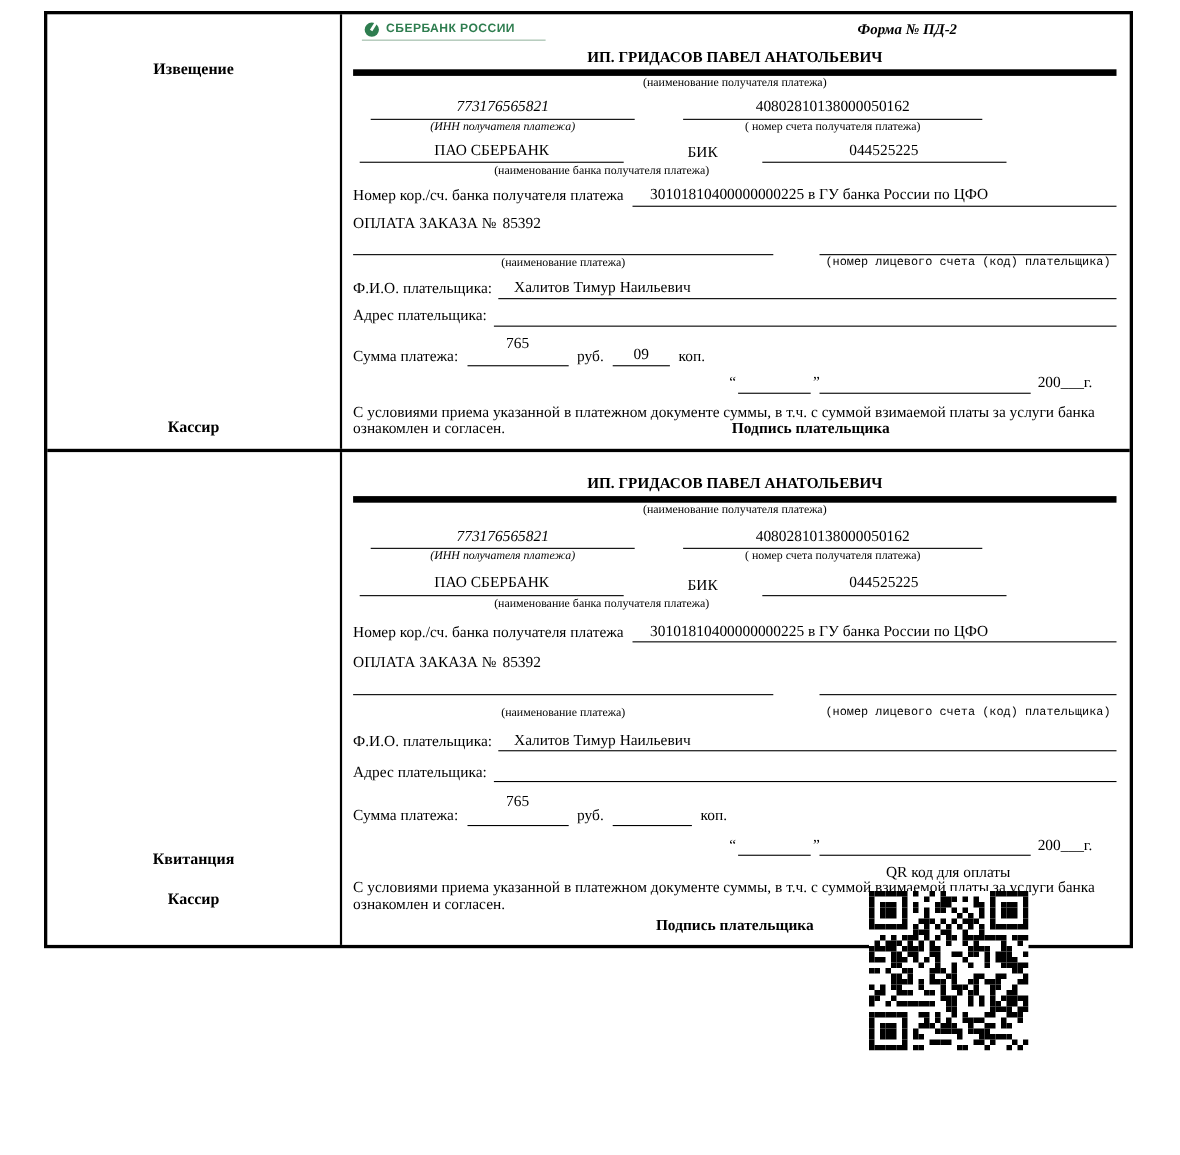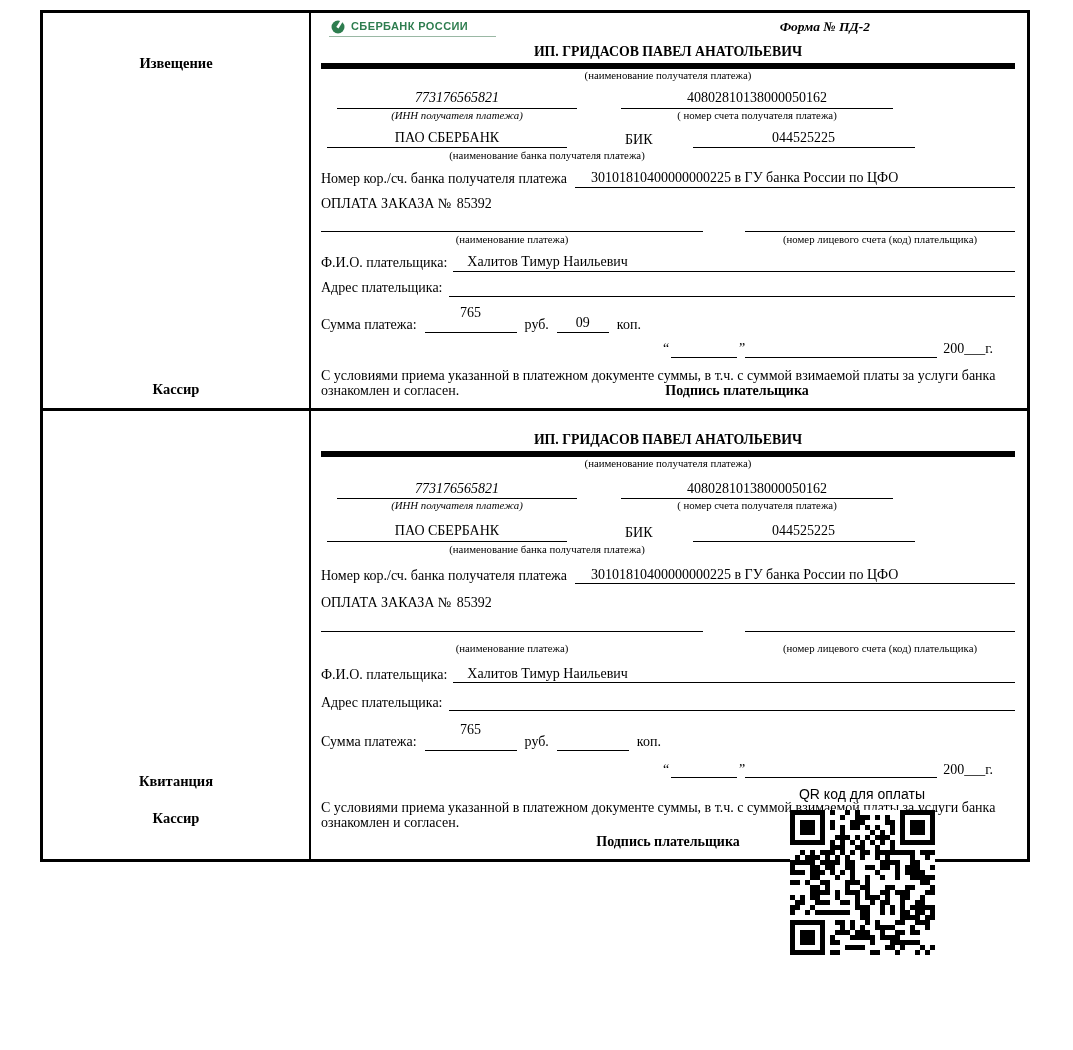--- a/index.html
+++ b/index.html
@@ -55,21 +55,21 @@
   .bank-cap { width:452px; margin-top:1px; }
 
   .lbl { white-space:nowrap; }
   .corr-val { flex:1; margin-left:8px; padding-left:16px; min-height:18px; }
 
   .purpose-field { width:382px; padding-bottom:19px; min-height:18px; }
   .purpose-num { margin-left:2px; }
   .personal-field { flex:1; margin-left:42px; min-height:18px; }
   .caps2 { margin-top:1px; align-items:flex-start; }
   .cap-purpose { width:382px; }
-  .cap-personal { flex:1; margin-left:42px; }
+  .cap-personal { flex:1; margin-left:42px;font-family:Liberation Mono, monospace; }
 
   .fio-val { flex:1; margin-left:6px; padding-left:14px; min-height:18px; }
   .addr-val { flex:1; margin-left:6px; min-height:18px; }
 
   .sum-rub { width:92px; margin:0 8px; padding-bottom:11px; }
   .sum-kop { width:52px; margin:0 8px; padding-bottom:1px; min-height:18px; }
   .s1 .sum-kop { width:72px; }
 
   .date { justify-content:flex-end; margin-right:22px; }
   .q { font-size:14px; }
@@ -82,21 +82,21 @@
   .agree-l2 { display:flex; margin-top:0; align-items:baseline; }
   .sign { flex:1; text-align:center; font-weight:bold; }
   .sign-center { text-align:center; font-weight:bold; margin-top:4px; }
 
   
   .qr-area {
     position:absolute; left:762px; top:786px; width:200px;
     text-align:center;
     font-family:"Liberation Sans", sans-serif; font-size:14px; color:#000;
   }
-  .qr-label { margin-bottom:8px; }
+  .qr-label { margin-bottom:8px;font-family:Liberation Serif, serif; }
   .qr-svg { display:inline-block; background:#fff; }
 </style>
 </head>
 <body>
 
 <div class="sheet">
 
   <div class="form-table">
 
     <div class="section s0">

